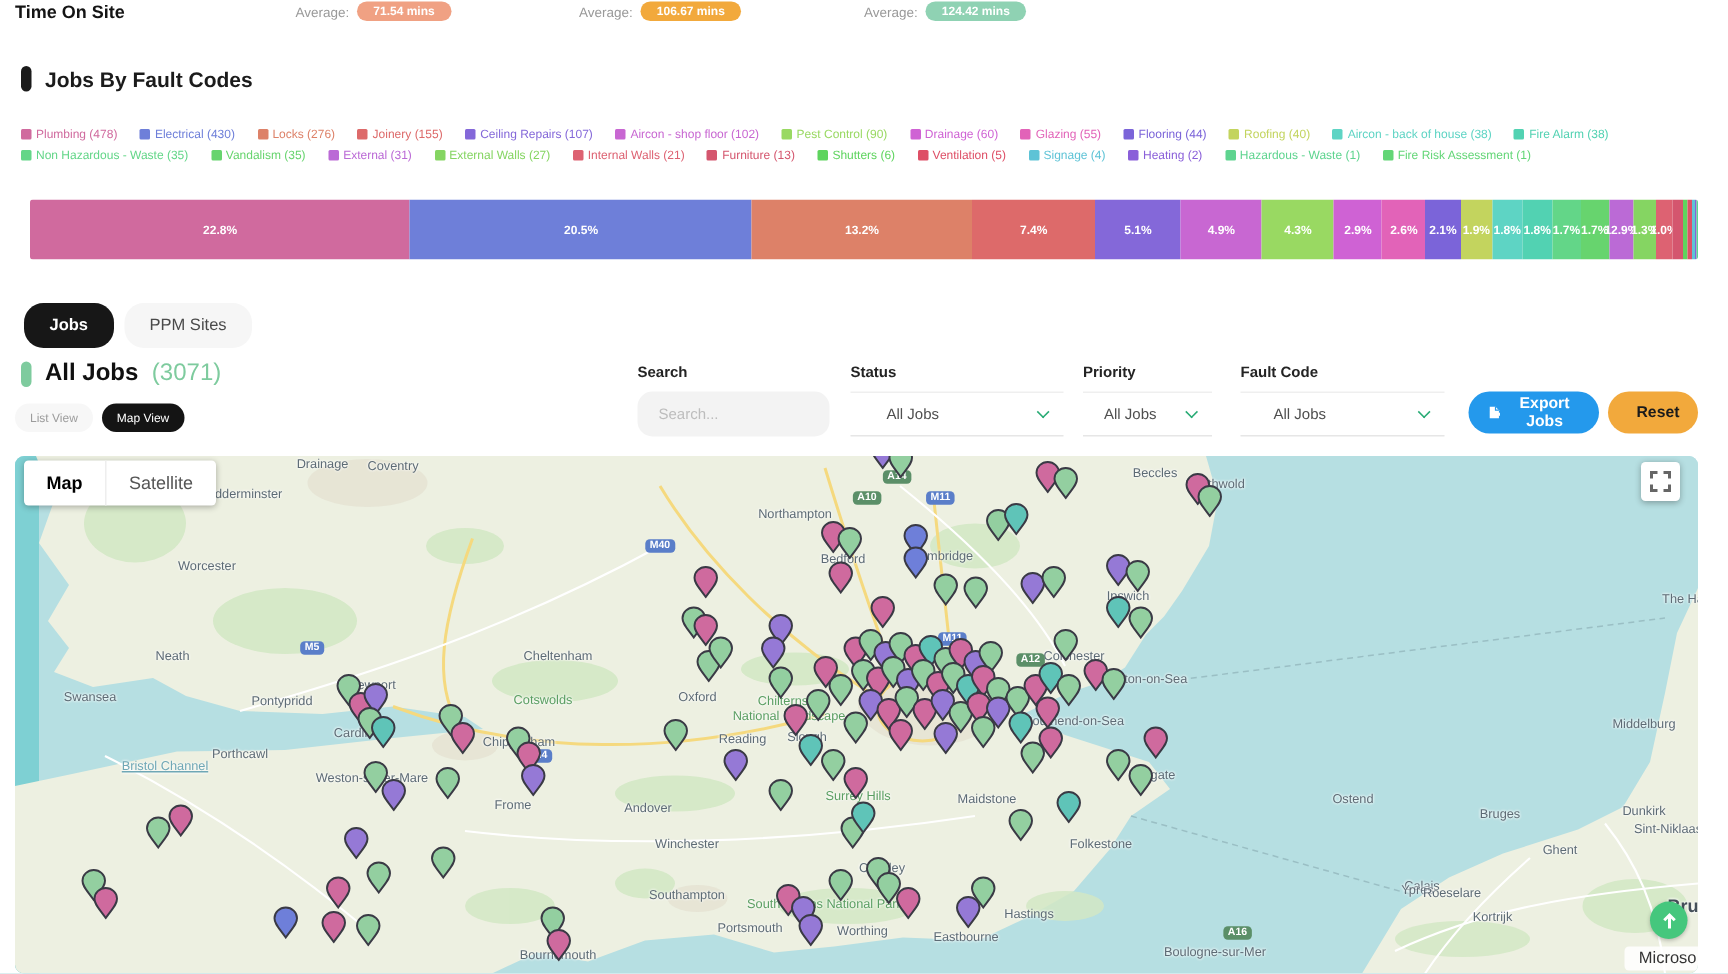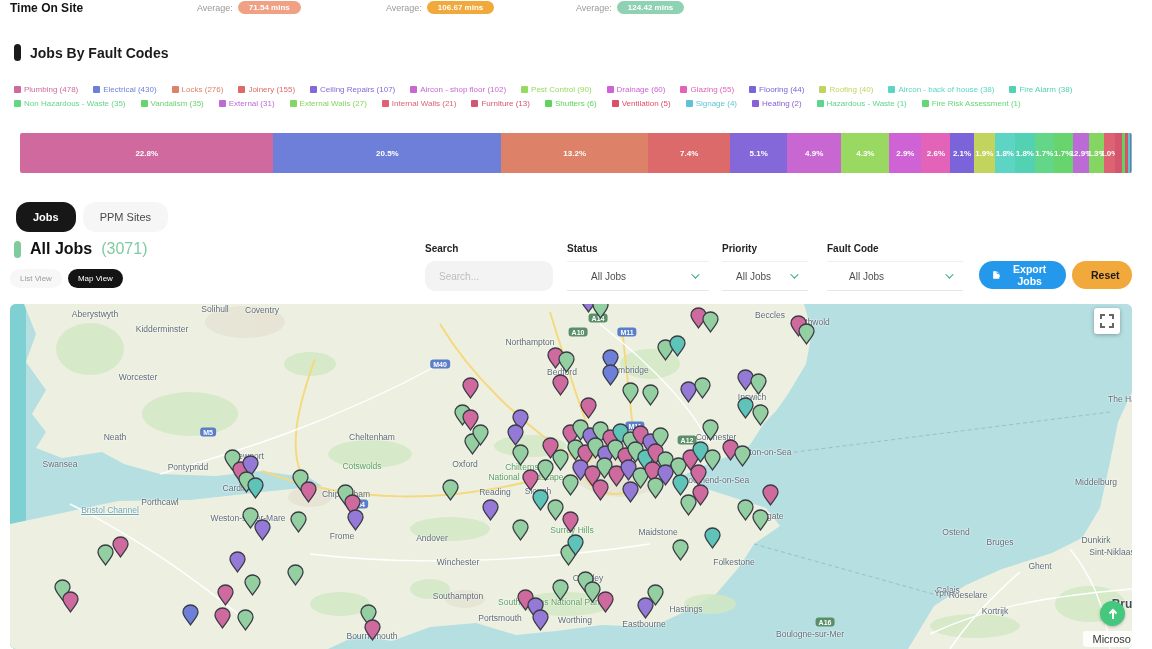--- a/index.html
+++ b/index.html
@@ -330,21 +330,21 @@
     <g fill="none" stroke="#93b7bd" stroke-width="1" stroke-dasharray="4 3" opacity="0.8">
       <path d="M744 240 L930 292"></path>
       <path d="M770 150 L1100 108"></path>
     </g>
   </svg>
 
   <div id="map-labels">
       <div class="mlabel" style="left: 85px; top: 10px;">Aberystwyth</div>
       <div class="mlabel" style="left: 152px; top: 25px;">Kidderminster</div>
       <div class="mlabel" style="left: 128px; top: 73px;">Worcester</div>
-      <div class="mlabel" style="left: 205px; top: 5px;">Solihull</div>
+      <div class="mlabel" style="left: 205px; top: 5px;">Drainage</div>
       <div class="mlabel" style="left: 252px; top: 6px;">Coventry</div>
       <div class="mlabel" style="left: 520px; top: 38px;">Northampton</div>
       <div class="mlabel" style="left: 552px; top: 68px;">Bedford</div>
       <div class="mlabel" style="left: 618px; top: 66px;">Cambridge</div>
       <div class="mlabel" style="left: 742px; top: 93px;">Ipswich</div>
       <div class="mlabel" style="left: 706px; top: 133px;">Colchester</div>
       <div class="mlabel" style="left: 752px; top: 148px;">Clacton-on-Sea</div>
       <div class="mlabel" style="left: 706px; top: 176px;">Southend-on-Sea</div>
       <div class="mlabel" style="left: 455px; top: 160px;">Oxford</div>
       <div class="mlabel" style="left: 362px; top: 133px;">Cheltenham</div>
@@ -374,21 +374,21 @@
       <div class="mlabel" style="left: 565px; top: 316px;">Worthing</div>
       <div class="mlabel" style="left: 634px; top: 320px;">Eastbourne</div>
       <div class="mlabel" style="left: 676px; top: 305px;">Hastings</div>
       <div class="mlabel" style="left: 648px; top: 228px;">Maidstone</div>
       <div class="mlabel" style="left: 724px; top: 258px;">Folkestone</div>
       <div class="mlabel" style="left: 758px; top: 212px;">Margate</div>
       <div class="mlabel" style="left: 760px; top: 11px;">Beccles</div>
       <div class="mlabel" style="left: 800px; top: 18px;">Southwold</div>
       <div class="mlabel" style="left: 938px; top: 286px;">Calais</div>
       <div class="mlabel" style="left: 1086px; top: 236px; text-align: right;">Dunkirk</div>
-      <div class="mlabel" style="left: 946px; top: 228px;">Ostend</div>
+      <div class="mlabel" style="left: 892px; top: 228px;">Ostend</div>
       <div class="mlabel" style="left: 990px; top: 238px;">Bruges</div>
       <div class="mlabel" style="left: 1030px; top: 262px;">Ghent</div>
       <div class="mlabel" style="left: 985px; top: 307px;">Kortrijk</div>
       <div class="mlabel" style="left: 935px; top: 289px;">Ypres</div>
       <div class="mlabel" style="left: 958px; top: 291px;">Roeselare</div>
       <div class="mlabel" style="left: 1086px; top: 178px;">Middelburg</div>
       <div class="mlabel" style="left: 1102px; top: 248px;">Sint-Niklaas</div>
       <div class="mlabel" style="left: 1112px; top: 95px;">The Ha</div>
       <div class="mlabel" style="left: 800px; top: 330px;">Boulogne-sur-Mer</div>
       <div class="mlabel big" style="left: 1112px; top: 300px;">Bru</div>
@@ -773,20 +773,24 @@
           <path d="M8.5 1C4.4 1 1 4.2 1 8.1 1 12 4 14.6 8.5 21 13 14.6 16 12 16 8.1 16 4.2 12.6 1 8.5 1Z" fill="#93cfa0" stroke="#3a3a45" stroke-width="1.3"></path>
         </svg></div>
       <div class="pin" style="left: 727px; top: 93px;"><svg width="17" height="22" viewBox="0 0 17 22">
           <path d="M8.5 1C4.4 1 1 4.2 1 8.1 1 12 4 14.6 8.5 21 13 14.6 16 12 16 8.1 16 4.2 12.6 1 8.5 1Z" fill="#5fc4b8" stroke="#3a3a45" stroke-width="1.3"></path>
         </svg></div>
       <div class="pin" style="left: 742px; top: 100px;"><svg width="17" height="22" viewBox="0 0 17 22">
           <path d="M8.5 1C4.4 1 1 4.2 1 8.1 1 12 4 14.6 8.5 21 13 14.6 16 12 16 8.1 16 4.2 12.6 1 8.5 1Z" fill="#93cfa0" stroke="#3a3a45" stroke-width="1.3"></path>
         </svg></div>
     </div>
 
+  <div class="map-ctl">
+    <div class="mbtn on">Map</div>
+    <div class="mbtn off">Satellite</div>
+  </div>
 
   <div class="fs-btn">
     <svg width="14" height="14" viewBox="0 0 14 14" fill="none" stroke="#666" stroke-width="2">
         <path d="M1 5V1h4M9 1h4v4M13 9v4H9M5 13H1V9"></path>
       </svg>
   </div>
 
   <div class="totop">
     <svg width="12" height="12" viewBox="0 0 12 12" fill="none" stroke="#fff" stroke-width="2">
         <path d="M6 11V2M2.5 5.5L6 2l3.5 3.5"></path>

